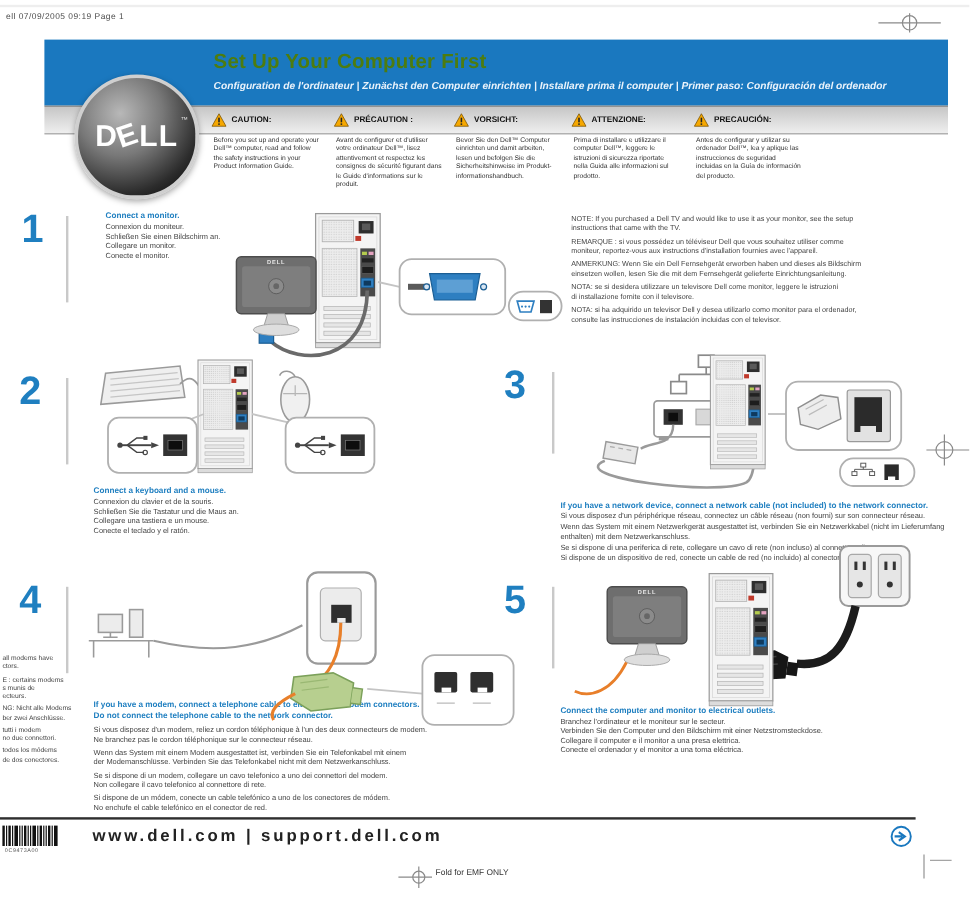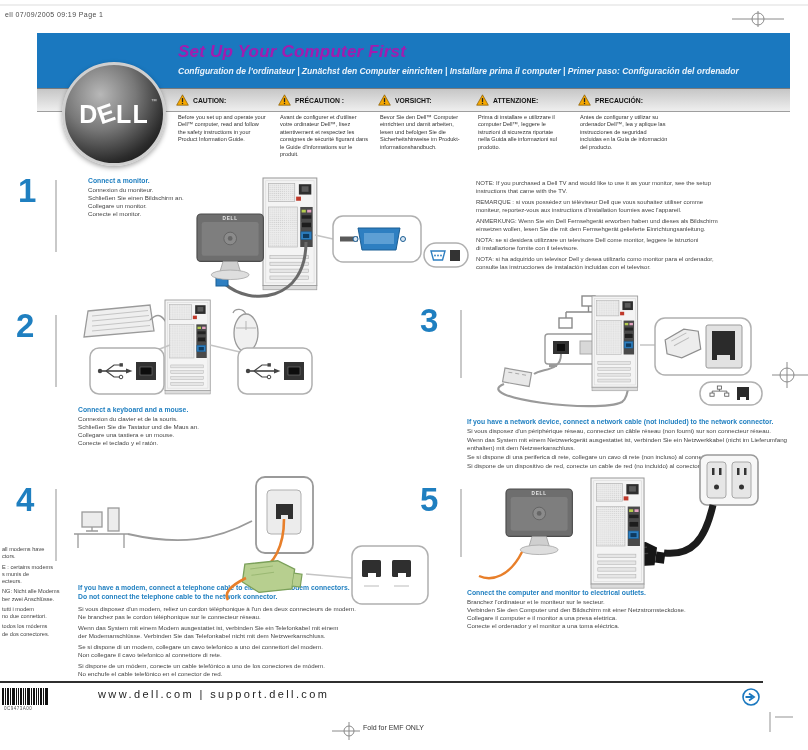--- a/index.html
+++ b/index.html
@@ -3,21 +3,21 @@
 <meta charset="utf-8">
 <style>
   html,body{margin:0;padding:0;}
   body{width:808px;height:750px;background:#fff;font-family:"Liberation Sans",sans-serif;position:relative;overflow:hidden;}
   .abs{position:absolute;}
   
   .proof{left:5px;top:11px;font-size:7px;color:#4a4a4a;letter-spacing:.4px;}
   .top-shade{left:0;top:4px;width:808px;height:2px;background:#eee;}
   
   .band{left:37px;top:33px;width:753px;height:55px;background:#1a78bf;}
-  .title{left:178px;top:42px;font-size:17px;font-weight:bold;color:#a21caf;letter-spacing:.2px;font-style:italic;}
+  .title{left:178px;top:42px;font-size:17px;font-weight:bold;color:#4d7c0f;letter-spacing:.2px;}
   .subtitle{left:178px;top:66px;font-size:8.5px;font-weight:bold;color:#eaf3fb;font-style:italic;}
   
   .logo{left:62px;top:62px;width:98px;height:98px;border-radius:50%;
         background:radial-gradient(circle at 36% 30%, #b8b8b8, #787878 38%, #2c2c2c 72%, #000 100%);
         border:3px solid #cfcfcf;box-shadow:0 2px 5px rgba(0,0,0,.35);
         display:flex;align-items:center;justify-content:center;z-index:5;}
   .logo .word{color:#fff;font-weight:bold;font-size:25px;letter-spacing:1px;position:relative;}
   .logo .word span{display:inline-block;}
   .logo .tilt{transform:rotate(-19deg) translateY(-1px);}
   .logo .tm{position:absolute;right:-9px;top:-2px;font-size:6px;font-weight:normal;color:#ddd;}
@@ -30,21 +30,21 @@
   
   .num{font-size:33px;font-weight:bold;color:#1f7fc0;line-height:1;}
   .vd{width:1.5px;background:#c9c9c9;}
   .step-heading{font-size:6.8px;font-weight:bold;color:#1f7fc0;white-space:nowrap;line-height:1.3;}
   .step-line{font-size:6.2px;color:#444;line-height:1.3;}
   .step-par{font-size:6.2px;color:#444;line-height:1.3;margin-bottom:3px;white-space:pre-line;}
   .note-p{font-size:6px;color:#444;line-height:1.3;margin-bottom:3.5px;white-space:pre-line;}
   .frag{font-size:5.6px;color:#444;line-height:1.3;margin-bottom:3px;white-space:pre-line;}
   
   .frule{left:0;top:681px;width:763px;height:2px;background:#2f2f2f;}
-  .urls{left:98px;top:688px;font-size:11px;font-weight:normal;color:#222;letter-spacing:2.4px;}
+  .urls{left:77px;top:688px;font-size:14px;font-weight:bold;color:#222;letter-spacing:2.4px;}
   .bartext{left:4px;top:706px;font-size:4.5px;color:#555;letter-spacing:.5px;}
   .foldlbl{left:363px;top:724px;font-size:7px;color:#333;}
   #art{left:0;top:0;pointer-events:none;}
 </style>
 </head>
 <body>
 
 <div class="abs top-shade"></div>
 <div class="abs proof">ell  07/09/2005  09:19  Page 1</div>
 

